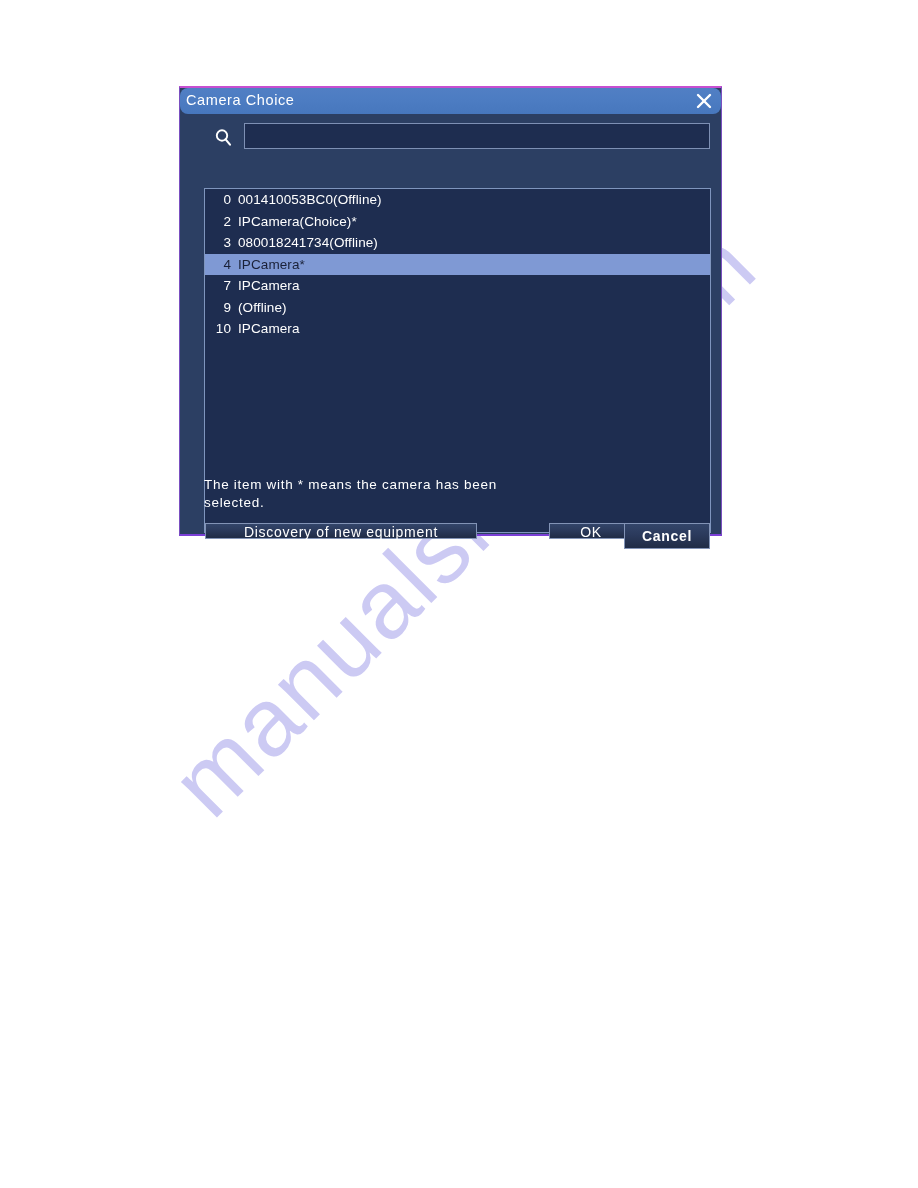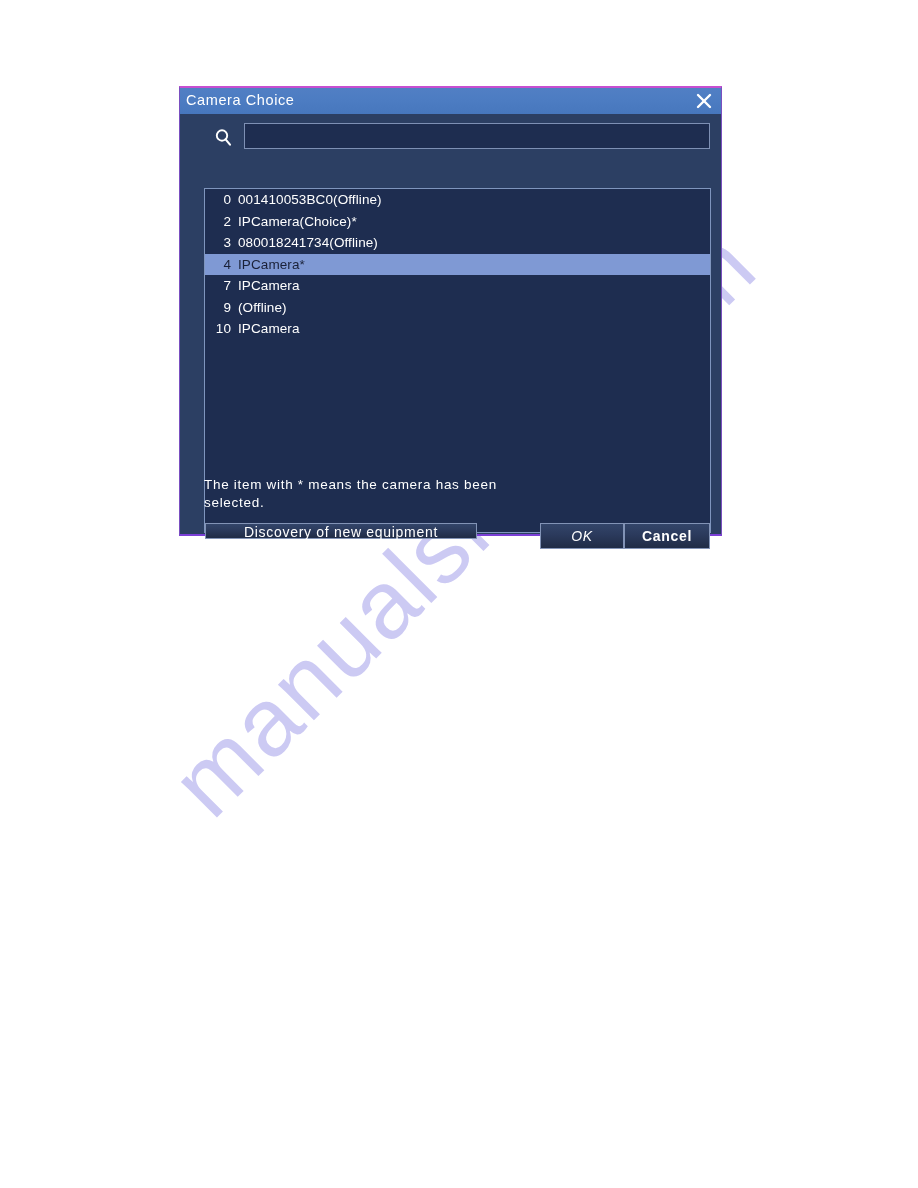--- a/index.html
+++ b/index.html
@@ -56,20 +56,21 @@
     box-sizing: border-box;
     z-index: 5;
   }
 
   
   #title-bar {
     position: relative;
     height: 26px;
     background: linear-gradient(to bottom, #517fc4 0%, #4c7cc2 50%, #4777bd 100%);
     box-sizing: border-box;
+    border-radius: 8px;
   }
   #dialog-title {
     position: absolute;
     left: 6px;
     top: 4px;
     font-size: 14.5px;
     color: #ffffff;
     letter-spacing: 0.6px;
     white-space: nowrap;
   }
@@ -184,25 +185,24 @@
     cursor: pointer;
     padding: 0;
   }
   #discovery-button {
     left: 25px;
     top: 409px;
     width: 272px;
     height: 16px;
   }
   #ok-button {
-    left: 360px;
+    left: 369px;
     top: 409px;
     width: 84px;
-    height: 26px;
-    font-style: italic;
+    height: 16px;
   }
   #cancel-button {
     left: 444px;
     top: 409px;
     width: 86px;
     height: 26px;
     font-weight: bold;
   }
 </style>
 </head>

